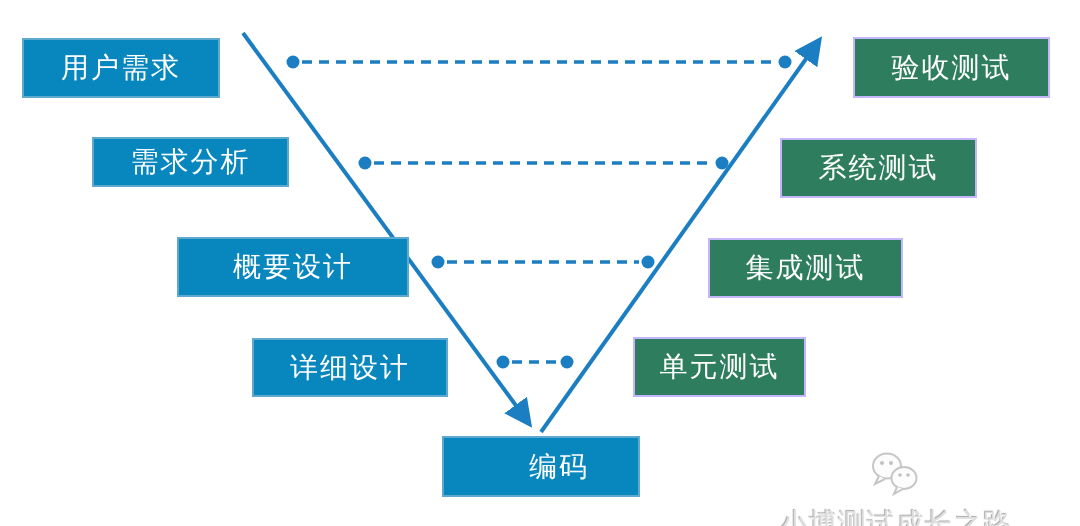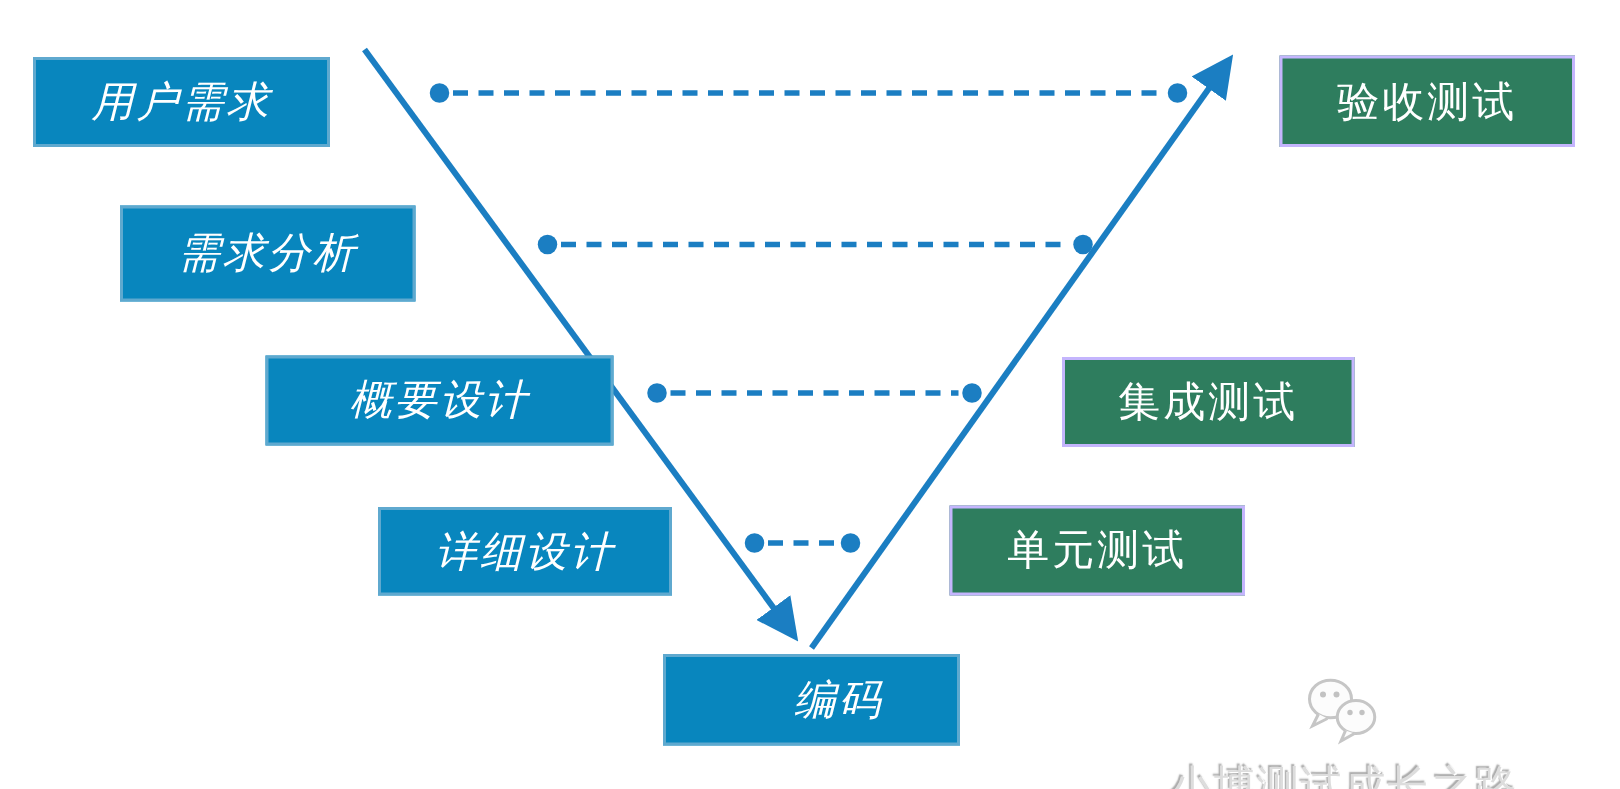--- a/index.html
+++ b/index.html
@@ -24,36 +24,35 @@
     color:var(--box-text);
     font-size:28px;
     font-weight:500;
     letter-spacing:2px;
     text-align:center;
     line-height:1;
   }
   .stage-left{
     background:var(--left-box);
     border:2px solid #5FA9CF;
-    font-style:italic;
   }
   .stage-right{
     background:var(--right-box);
     border:2px solid #c4b5fd;
   }
   
   .box-l1{left:22px;top:38px;width:198px;height:60px;}
-  .box-l2{left:80px;top:137px;width:197px;height:64px;}
+  .box-l2{left:92px;top:137px;width:197px;height:50px;}
   .box-l3{left:177px;top:237px;width:232px;height:60px;}
   .box-l4{left:252px;top:338px;width:196px;height:59px;}
   .box-bottom{left:442px;top:436px;width:198px;height:61px;padding-left:36px;}
   .box-r1{left:853px;top:37px;width:197px;height:61px;}
   .box-r2{left:780px;top:138px;width:197px;height:60px;}
   .box-r3{left:708px;top:238px;width:195px;height:60px;}
-  .box-r4{left:633px;top:337px;width:197px;height:60px;}
+  .box-r4{left:633px;top:337px;width:173px;height:60px;}
 
   svg.overlay{position:absolute;left:0;top:0;width:1080px;height:526px;}
   .vline{stroke:var(--arrow);stroke-width:4;fill:none;}
   .dashline{stroke:var(--arrow);stroke-width:3.6;stroke-dasharray:10 7;fill:none;}
   .dot{fill:var(--arrow);}
   .arrowhead{fill:var(--arrow);}
 
   .watermark{
     position:absolute;left:780px;top:450px;
     display:flex;align-items:center;gap:7px;flex-direction:column;
@@ -108,20 +107,21 @@
   </svg>
 
   <div class="stage-box stage-left box-l1">用户需求</div>
   <div class="stage-box stage-left box-l2">需求分析</div>
   <div class="stage-box stage-left box-l3">概要设计</div>
   <div class="stage-box stage-left box-l4">详细设计</div>
 
   <div class="stage-box stage-left box-bottom">编码</div>
 
   <div class="stage-box stage-right box-r1">验收测试</div>
+  <div class="stage-box stage-right box-r2">系统测试</div>
   <div class="stage-box stage-right box-r3">集成测试</div>
   <div class="stage-box stage-right box-r4">单元测试</div>
 
   <div class="watermark">
     <svg width="52" height="48" viewBox="0 0 52 48">
       <g fill="#fcfcfc" stroke="#c6c6c6" stroke-width="2">
         <ellipse cx="17" cy="16" rx="14" ry="12.5"></ellipse>
         <path d="M9 26 L5 34 L15 29 Z" stroke="none" fill="#fcfcfc"></path>
         <path d="M9 26 L5 34 L15 29" fill="none"></path>
         <ellipse cx="34" cy="28" rx="12.5" ry="11"></ellipse>

